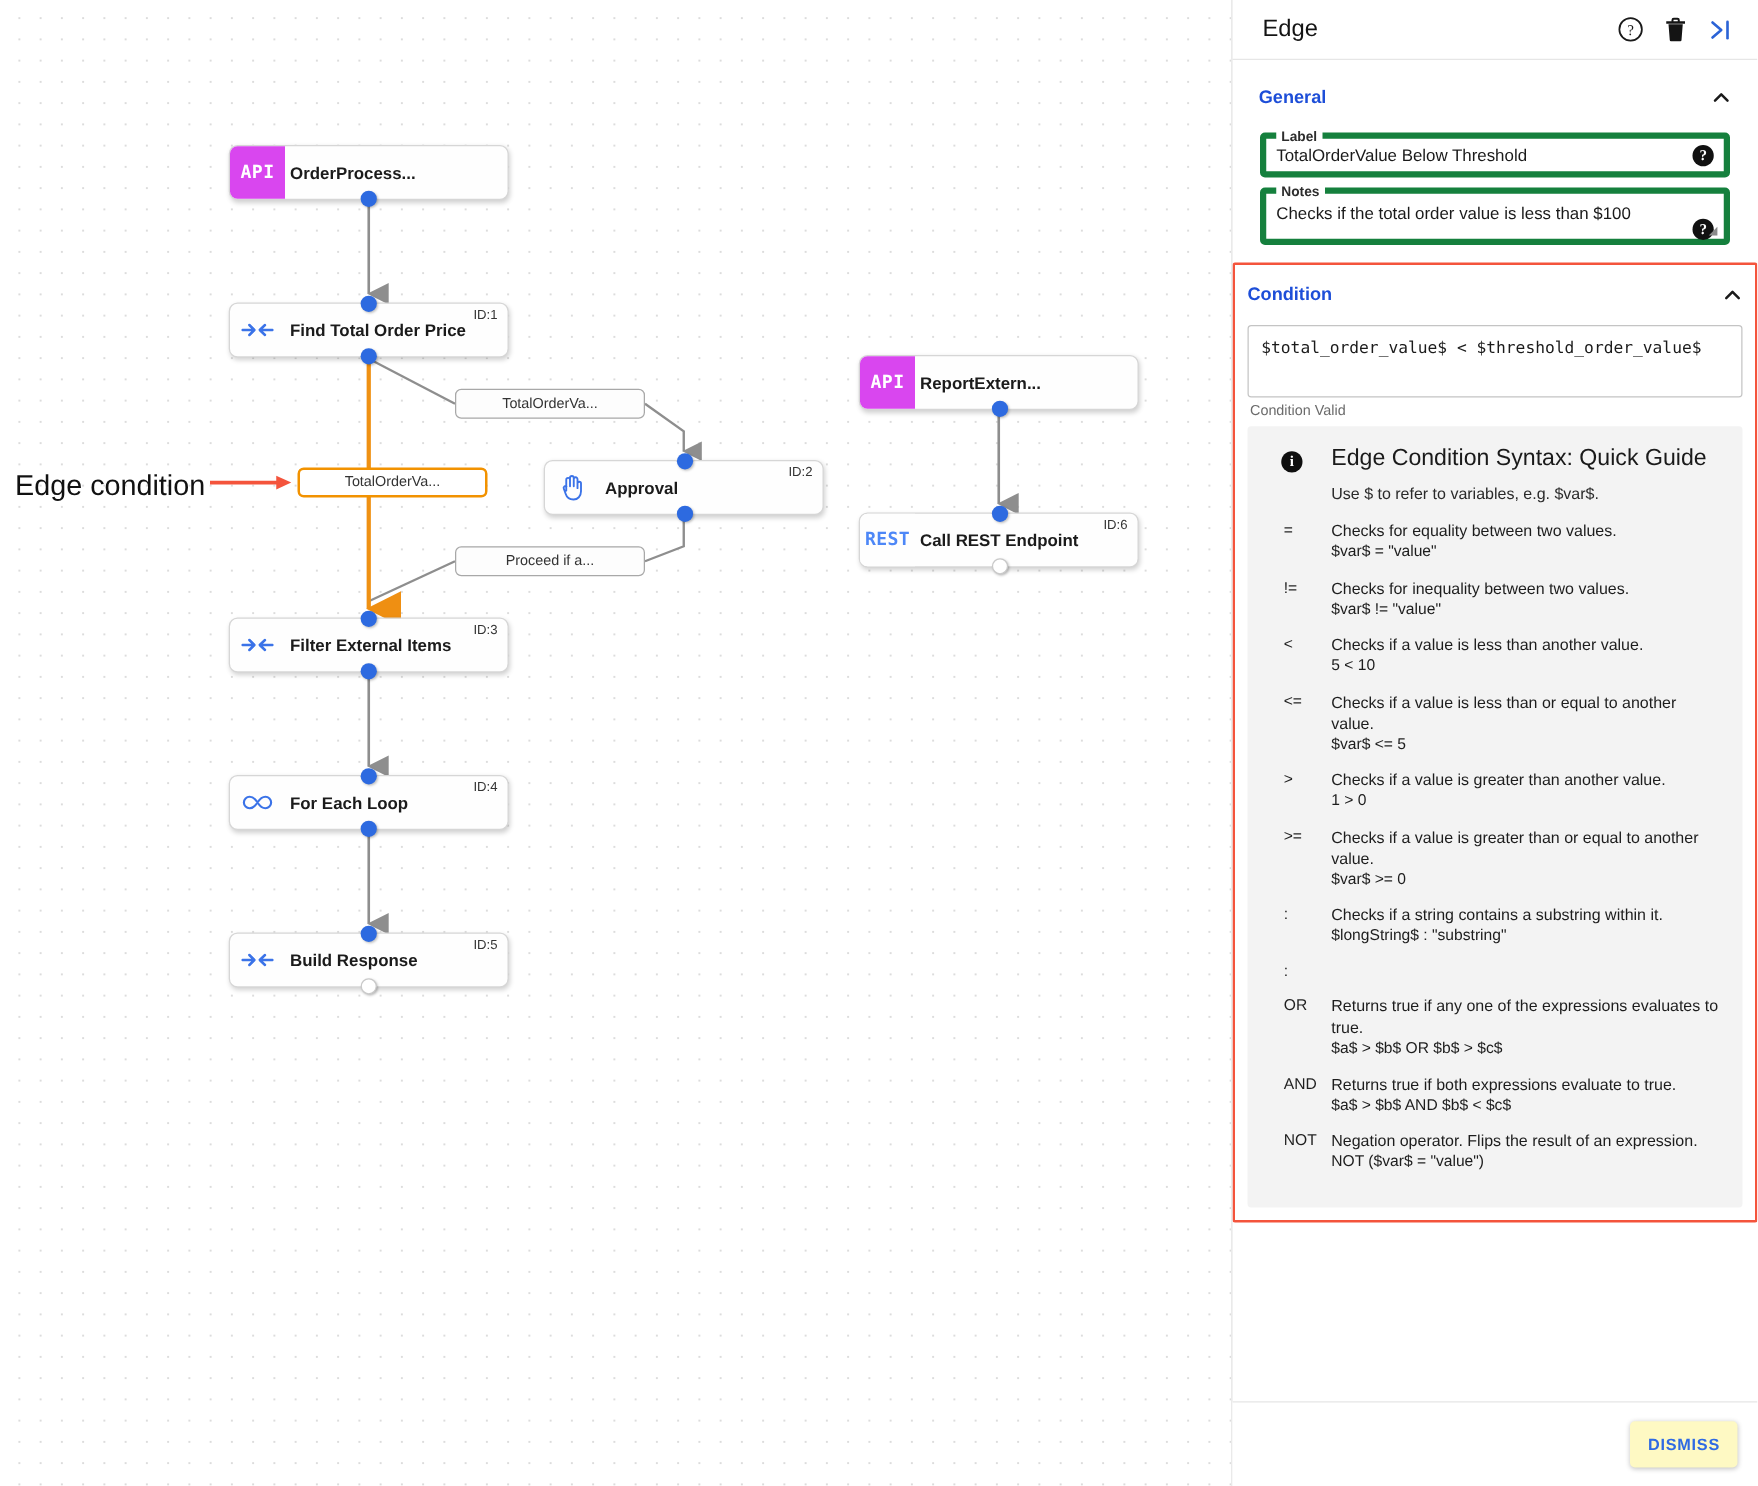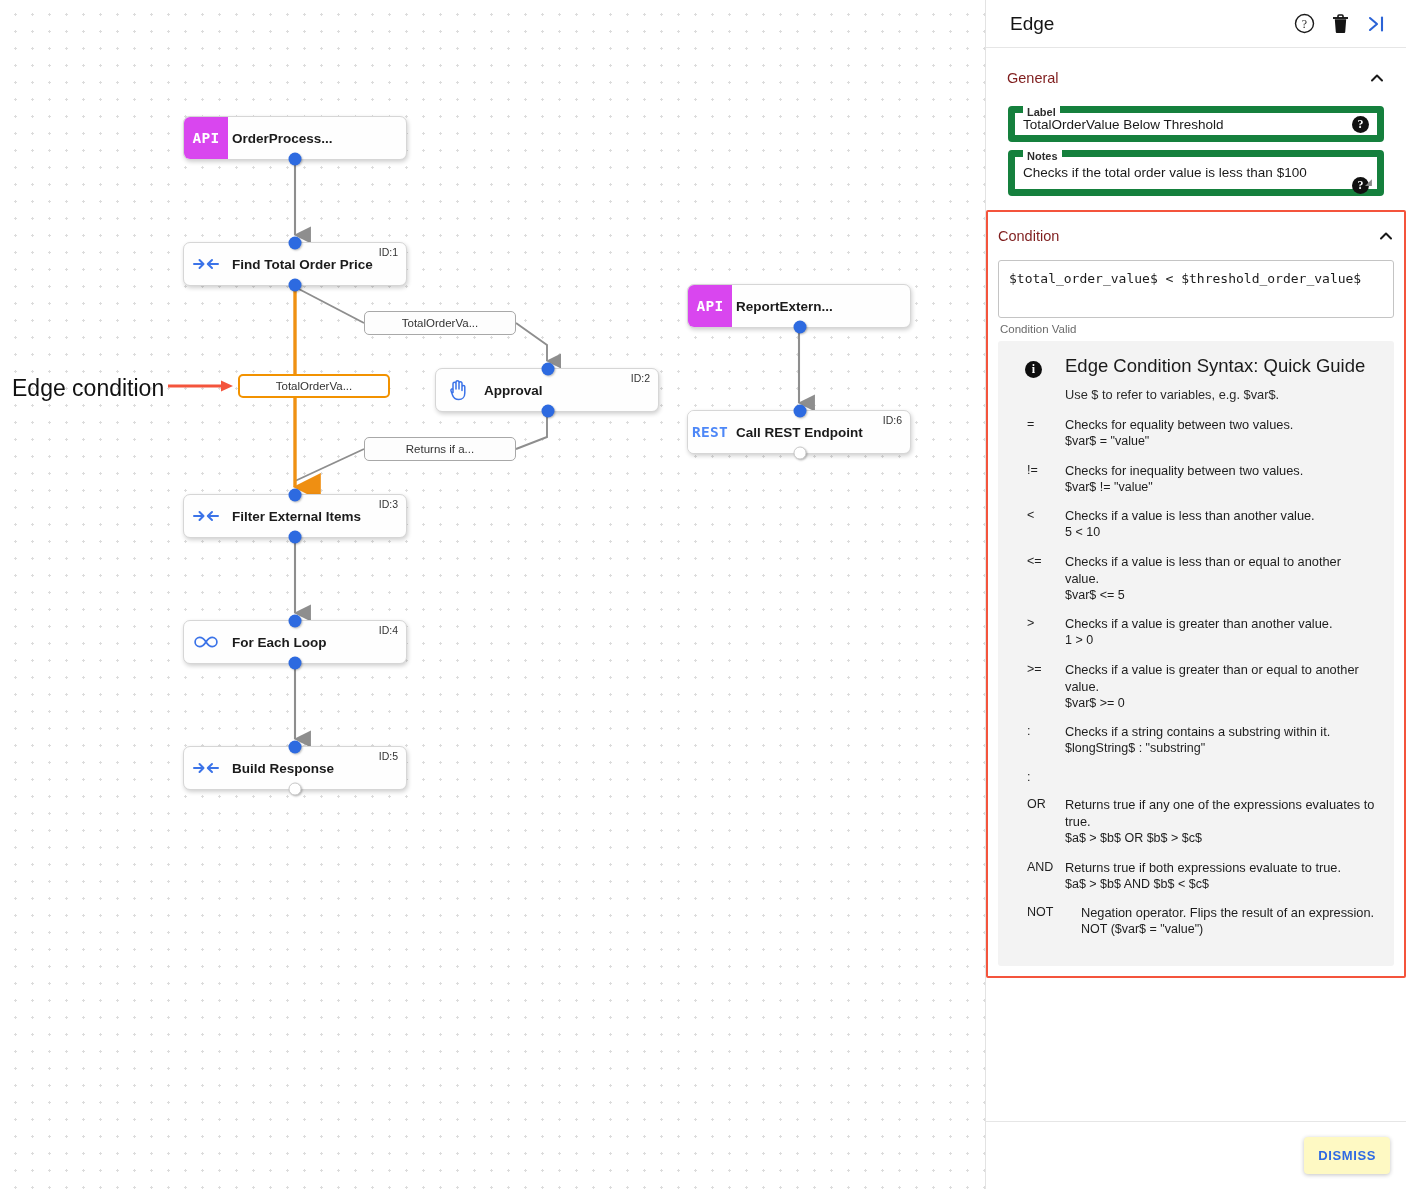--- a/index.html
+++ b/index.html
@@ -135,27 +135,27 @@
   }
   .hicon { margin-left: 16px; display: flex; align-items: center; cursor: pointer; }
 
   .section { padding: 0 12px; }
   .section-head {
     display: flex; align-items: center;
     height: 40px;
     padding: 0 9px;
     margin-top: 10px;
   }
-  .section-head .stitle { font-size: 14.5px; font-weight: 400; color: #7f1d1d; flex: 1; }
+  .section-head .stitle { font-size: 14.5px; font-weight: 700; color: #1d4ed8; flex: 1; }
   .chev { width: 16px; height: 16px; }
 
   .field {
     position: relative;
     margin: 8px 10px 0 10px;
-    border: 7px solid #15803d;
+    border: 5px solid #15803d;
     border-radius: 4px;
     height: 36px;
     display: flex; align-items: center;
     padding: 0 8px;
   }
   .field.notes { height: 46px; align-items: flex-start; padding-top: 8px; }
   .field .flegend {
     position: absolute;
     top: -7px; left: 8px;
     background: #fff;
@@ -385,21 +385,21 @@
       <div class="nlabel">Call REST Endpoint</div>
       <div class="nid">ID:6</div>
       <div class="port top" style="left:112px;"></div>
       <div class="port bot out-open" style="left:112px;"></div>
     </div>
 
     <div class="edge-chip" style="left:364px; top:311px; width:152px;">TotalOrderVa...</div>
 
     <div class="edge-chip selected" style="left:238px; top:374px; width:152px;">TotalOrderVa...</div>
 
-    <div class="edge-chip" style="left:364px; top:437px; width:152px;">Returns if a...</div>
+    <div class="edge-chip" style="left:364px; top:437px; width:152px;">Proceed if a...</div>
   </div>
 
   <div id="panel">
 
     <div id="panel-header">
       <div class="ptitle">Edge</div>
 
       <div class="hicon">
         <svg width="21" height="21" viewBox="0 0 21 21">
           <circle cx="10.5" cy="10.5" r="9" stroke="#1a1a1a" stroke-width="1.4" fill="none"></circle>
@@ -532,21 +532,21 @@
               </div>
               <div class="op-row">
                 <div class="op-sym">AND</div>
                 <div style="flex: 1 1 0%;">
                   <div class="op-desc">Returns true if both expressions evaluate to true.</div>
                   <div class="op-ex">$a$ &gt; $b$ AND $b$ &lt; $c$</div>
                 </div>
               </div>
               <div class="op-row">
                 <div class="op-sym">NOT</div>
-                <div style="flex: 1 1 0%; margin-left: 16px;">
+                <div style="flex: 1 1 0%;">
                   <div class="op-desc">Negation operator. Flips the result of an expression.</div>
                   <div class="op-ex">NOT ($var$ = "value")</div>
                 </div>
               </div>
             </div>
         </div>
       </div>
     </div>
 
     <div id="panel-footer">

